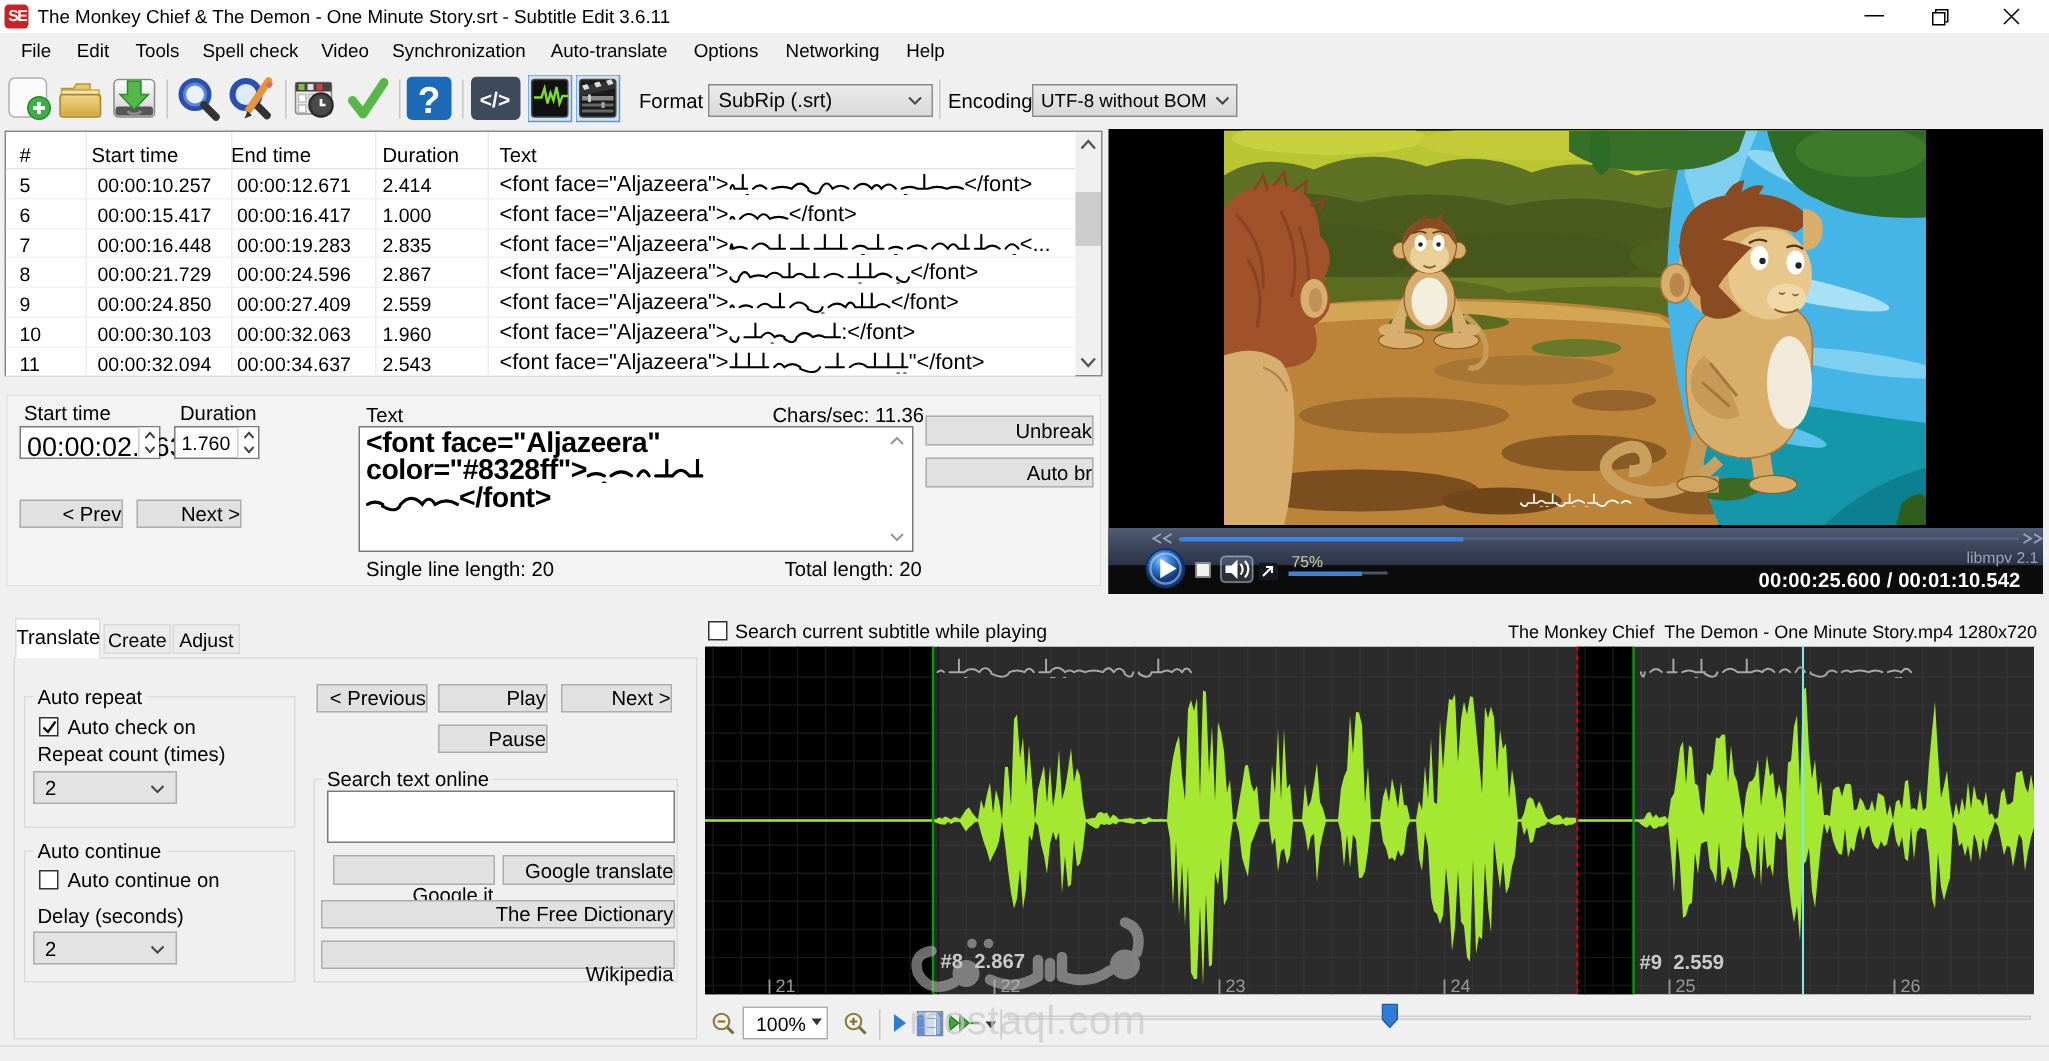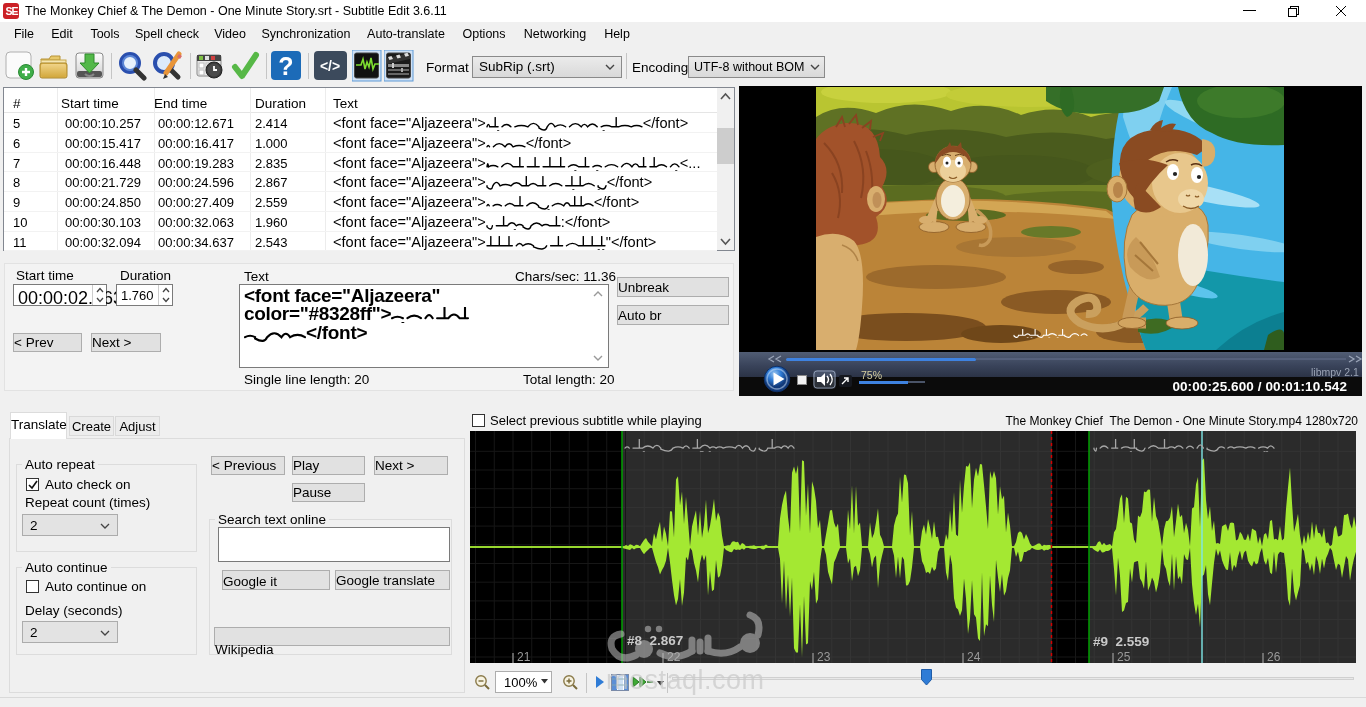--- a/index.html
+++ b/index.html
@@ -1,19 +1,19 @@
 <!DOCTYPE html>
 <html><head><meta charset="utf-8">
 <style>
 *{margin:0;padding:0;box-sizing:border-box}
 html,body{width:1366px;height:707px;overflow:hidden;background:#f0f0f0;
 font-family:"Liberation Sans",sans-serif;position:relative}
 .ab{position:absolute;white-space:nowrap}
 .btn{position:absolute;background:#e1e1e1;border:1px solid #adadad;
-font-size:13.5px;color:#000;text-align:left;font-family:"Liberation Sans",sans-serif;white-space:nowrap}
+font-size:13.5px;color:#000;text-align:right;font-family:"Liberation Sans",sans-serif;white-space:nowrap}
 .gbx{position:absolute;border:1px solid #dcdcdc}
 .glb{position:absolute;background:#f0f0f0;padding:0 3px;font-size:13.5px;color:#000;white-space:nowrap}
 .cb{position:absolute;width:13px;height:13px;background:#fff;border:1px solid #333}
 .mi{top:5px;transform:translateX(-50%);white-space:nowrap}
 </style></head>
 <body>
 <div class="ab" style="left:0;top:0;width:1366px;height:22px;background:#fff"></div>
 <div class="ab" style="left:3px;top:3px;width:16px;height:16px;background:#cb2026;border-radius:3px"></div>
 <div class="ab" style="left:5.5px;top:4.5px;color:#fff;font-size:10.5px;font-weight:bold;letter-spacing:-1px">SE</div>
 <div class="ab" style="left:25px;top:4px;font-size:12.5px;color:#000">The Monkey Chief &amp; The Demon - One Minute Story.srt - Subtitle Edit 3.6.11</div>
@@ -421,27 +421,28 @@
 <svg class="ab" style="right:7px;top:8px" width="10" height="7">
         <path d="M1 1 L5 5 L9 1" stroke="#444" stroke-width="1.3" fill="none"></path>
       </svg></div>
 <div class="btn" style="left:211px;top:46px;width:74px;height:19px;padding-top:1px">&lt; Previous</div>
 <div class="btn" style="left:292px;top:46px;width:73px;height:19px;padding-top:1px">Play</div>
 <div class="btn" style="left:374px;top:46px;width:74px;height:19px;padding-top:1px">Next &gt;</div>
 <div class="btn" style="left:292px;top:73px;width:73px;height:19px;padding-top:1px">Pause</div>
 <div class="gbx" style="left:209px;top:109px;width:243px;height:136px"></div>
 <span class="glb" style="left:215px;top:102px">Search text online</span>
 <div class="ab" style="left:218px;top:117px;width:232px;height:35px;background:#fff;border:1px solid #7a7a7a"></div>
-<div class="btn" style="left:222px;top:160px;width:108px;height:20px;padding-top:3px">Google it</div>
+<div class="btn" style="left:222px;top:160px;width:108px;height:20px;padding-top:18px">Google it</div>
 <div class="btn" style="left:335px;top:160px;width:115px;height:20px;padding-top:2px">Google translate</div>
+<div class="btn" style="left:214px;top:190px;width:236px;height:19px;padding-top:1px">The Free Dictionary</div>
 <div class="btn" style="left:214px;top:217px;width:236px;height:19px;padding-top:14px">Wikipedia</div>
 </div>
 <div class="ab" id="waveform" style="left:470px;top:410px;width:896px;height:297px">
 <div class="cb" style="left:1.5px;top:4px"></div>
-<span class="ab" style="left:20px;top:3px;font-size:13px">Select previous subtitle while playing</span>
+<span class="ab" style="left:20px;top:3px;font-size:13px">Search current subtitle while playing</span>
 <span class="ab" style="right:8px;top:4px;font-size:12px">The Monkey Chief&nbsp;&nbsp;The Demon - One Minute Story.mp4 1280x720</span>
 <svg class="ab" style="left:0;top:21px" width="886" height="232" viewBox="0 0 886 232">
 <rect width="886" height="232" fill="#2b2b2b"></rect>
 <path d="M5.50,0 V232 M24.25,0 V232 M43.00,0 V232 M61.75,0 V232 M80.50,0 V232 M99.25,0 V232 M118.00,0 V232 M136.75,0 V232 M155.50,0 V232 M174.25,0 V232 M193.00,0 V232 M211.75,0 V232 M230.50,0 V232 M249.25,0 V232 M268.00,0 V232 M286.75,0 V232 M305.50,0 V232 M324.25,0 V232 M343.00,0 V232 M361.75,0 V232 M380.50,0 V232 M399.25,0 V232 M418.00,0 V232 M436.75,0 V232 M455.50,0 V232 M474.25,0 V232 M493.00,0 V232 M511.75,0 V232 M530.50,0 V232 M549.25,0 V232 M568.00,0 V232 M586.75,0 V232 M605.50,0 V232 M624.25,0 V232 M643.00,0 V232 M661.75,0 V232 M680.50,0 V232 M699.25,0 V232 M718.00,0 V232 M736.75,0 V232 M755.50,0 V232 M774.25,0 V232 M793.00,0 V232 M811.75,0 V232 M830.50,0 V232 M849.25,0 V232 M868.00,0 V232 M886.75,0 V232 M0,20.30 H886 M0,39.00 H886 M0,57.70 H886 M0,76.40 H886 M0,95.10 H886 M0,113.80 H886 M0,132.50 H886 M0,151.20 H886 M0,169.90 H886 M0,188.60 H886 M0,207.30 H886 M0,226.00 H886" stroke="#3a3a3a" stroke-width="1" opacity="0.6"></path>
 <rect x="0" y="0" width="152" height="232" fill="#000"></rect>
 <rect x="582" y="0" width="37" height="232" fill="#000"></rect>
 <path d="M5.50,0 V232 M24.25,0 V232 M43.00,0 V232 M61.75,0 V232 M80.50,0 V232 M99.25,0 V232 M118.00,0 V232 M136.75,0 V232 M155.50,0 V232" stroke="#171717" stroke-width="1"></path>
 <path d="M586.75,0 V232 M605.50,0 V232" stroke="#171717" stroke-width="1"></path>
 <g clip-path="url(#blk)">
         <path d="M0,20.30 H886 M0,39.00 H886 M0,57.70 H886 M0,76.40 H886 M0,95.10 H886 M0,113.80 H886 M0,132.50 H886 M0,151.20 H886 M0,169.90 H886 M0,188.60 H886 M0,207.30 H886 M0,226.00 H886" stroke="#171717" stroke-width="1"></path>

